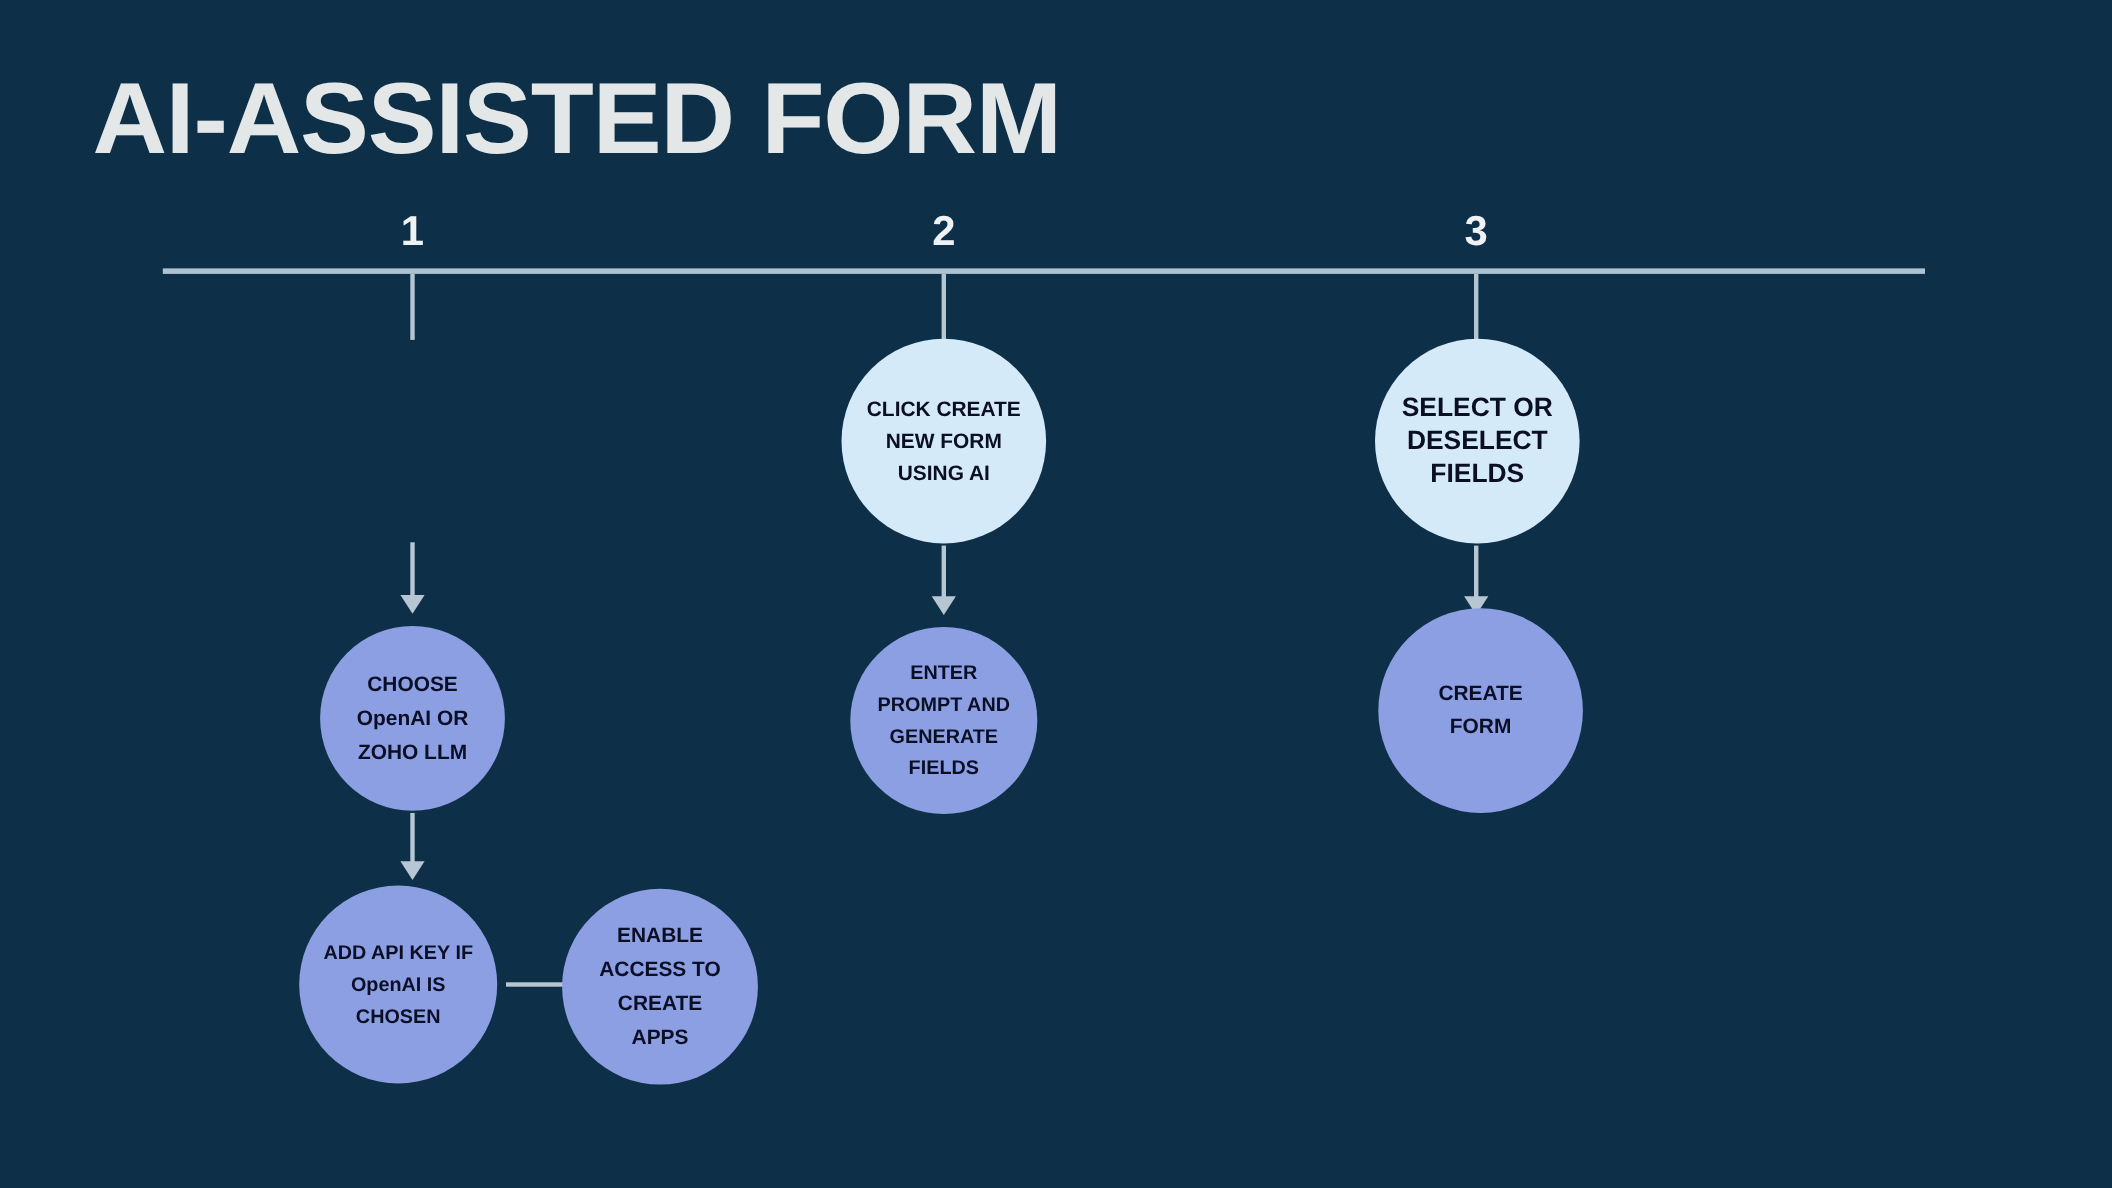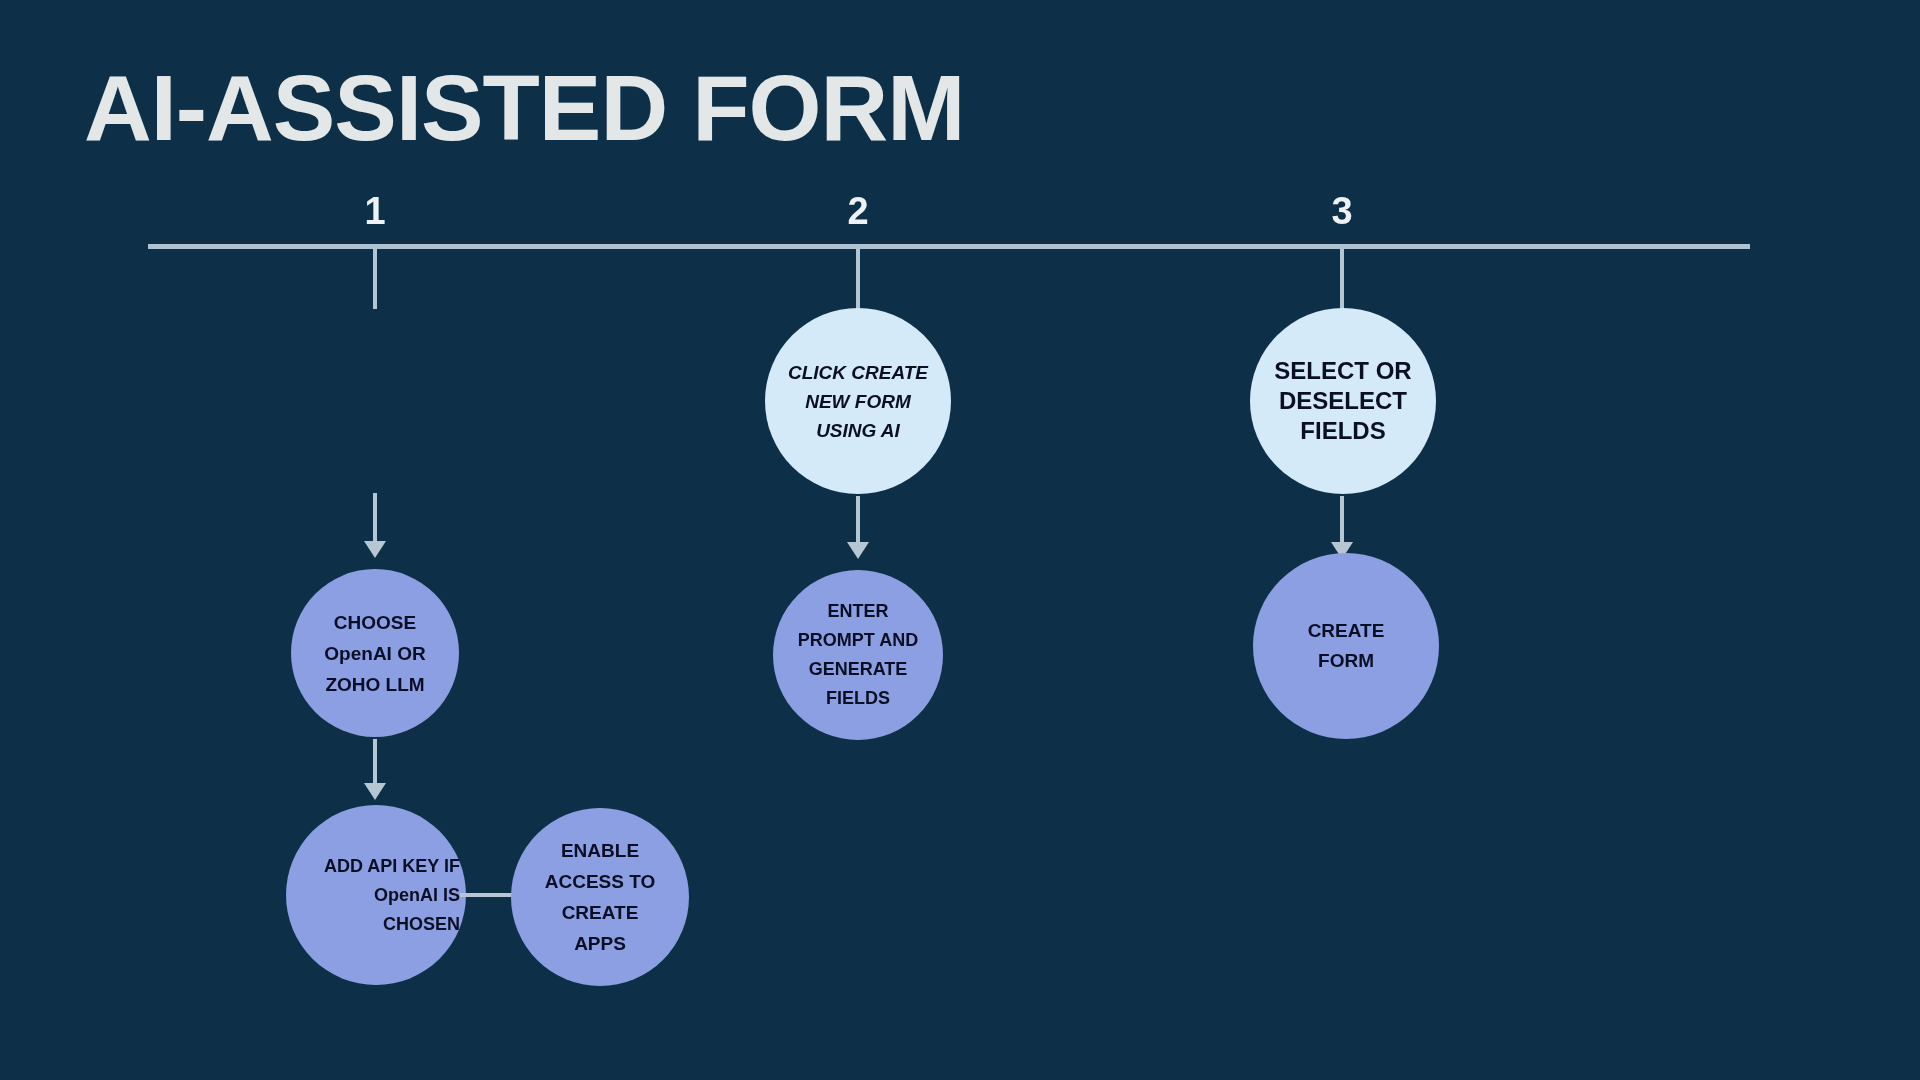--- a/index.html
+++ b/index.html
@@ -120,36 +120,36 @@
   <div class="v-arrow" style="left:375px; top:493px; height:50px;"></div>
 
   <div class="node accent" style="left:291px; top:569px; width:168px; height:168px; font-size:19px; line-height:31px;align-items:center;">
     <span class="label">CHOOSE
 OpenAI OR
 ZOHO LLM</span>
   </div>
 
   <div class="v-arrow" style="left:375px; top:739px; height:46px;"></div>
 
-  <div class="node accent" style="left:286px; top:805px; width:180px; height:180px; font-size:18px; line-height:29px;text-align:right;">
+  <div class="node accent" style="left:272px; top:805px; width:180px; height:180px; font-size:18px; line-height:29px;">
     <span class="label">ADD API KEY IF
 OpenAI IS
 CHOSEN</span>
   </div>
 
   <div class="h-arrow" style="left:460px; top:893px; width:78px;"></div>
 
   <div class="node accent" style="left:511px; top:808px; width:178px; height:178px; font-size:19px; line-height:31px;">
     <span class="label">ENABLE
 ACCESS TO
 CREATE
 APPS</span>
   </div>
 
-  <div class="node light" style="left:765px; top:308px; width:186px; height:186px; font-size:19px; line-height:29px;font-style:italic;">
+  <div class="node light" style="left:765px; top:308px; width:186px; height:186px; font-size:19px; line-height:29px;">
     <span class="label">CLICK CREATE
 NEW FORM
 USING AI</span>
   </div>
 
   <div class="v-arrow" style="left:858px; top:496px; height:48px;"></div>
 
   <div class="node accent" style="left:773px; top:570px; width:170px; height:170px; font-size:18px; line-height:29px;">
     <span class="label">ENTER
 PROMPT AND

